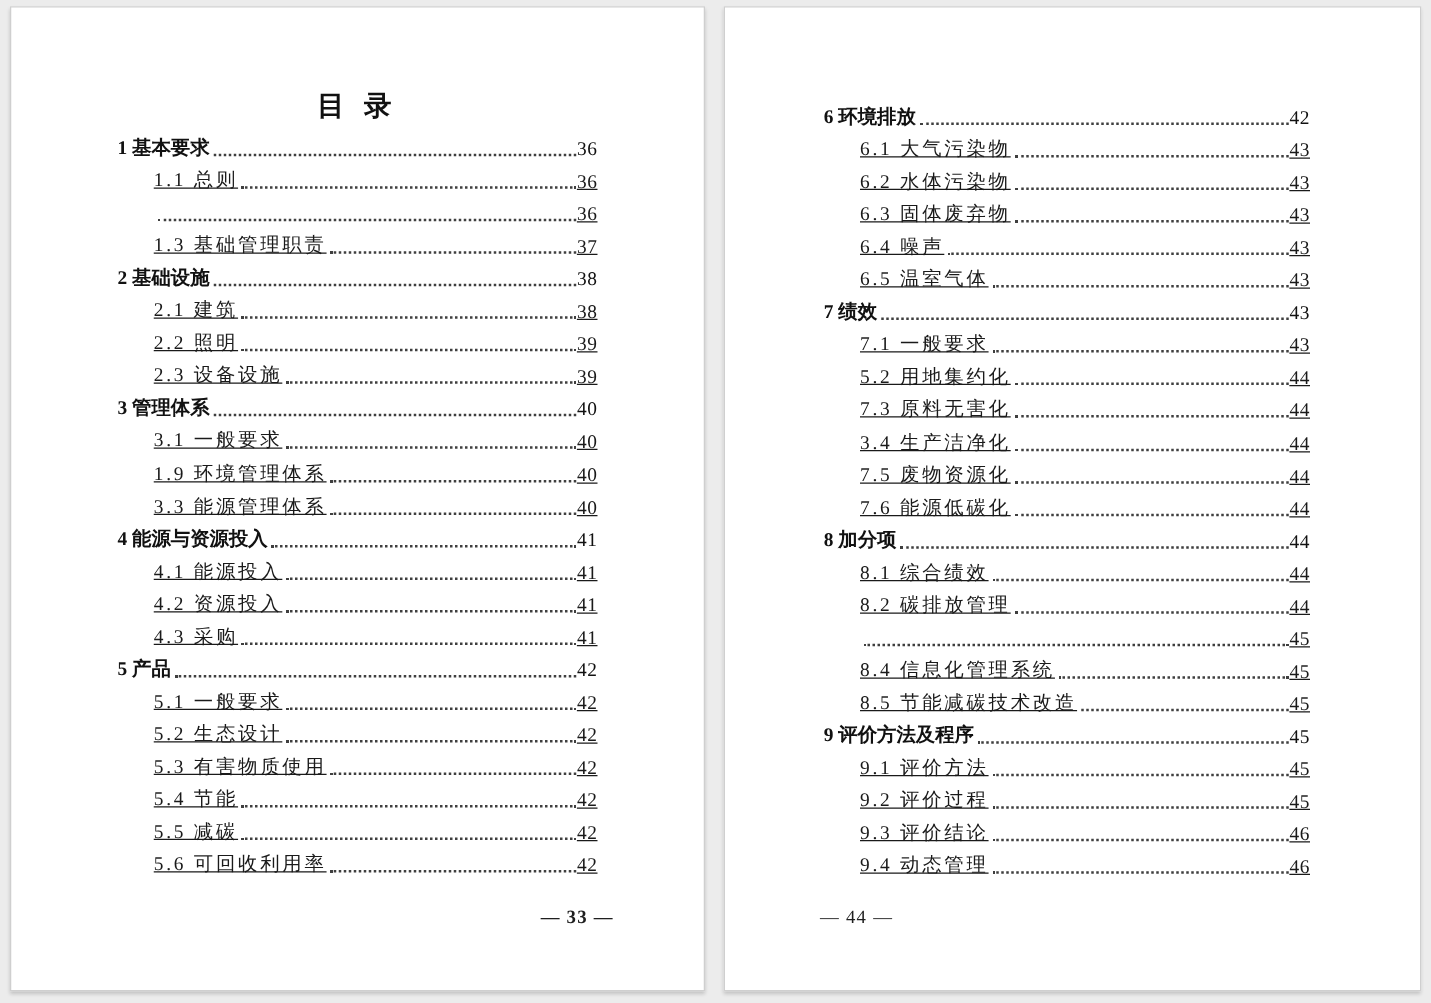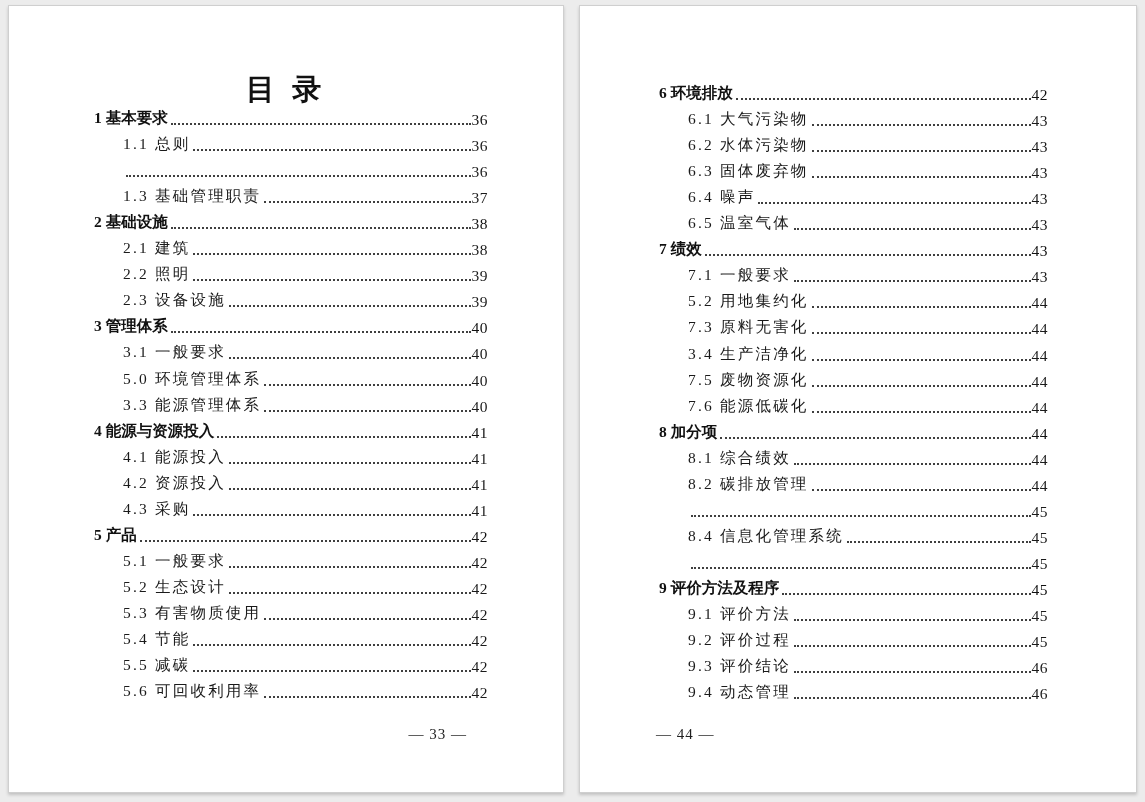--- a/index.html
+++ b/index.html
@@ -19,39 +19,39 @@
     box-shadow: 0 2px 3px rgba(0,0,0,0.18);
     box-sizing: border-box;
   }
   #page-left  { left: 8px;   width: 556px; }
   #page-right { left: 579px; width: 558px; padding-left: 16px; }
 
   .toc-title {
     position: absolute;
     top: 64px; left: 0; right: 0;
     text-align: center;
-    font-size: 29px;
+    font-size: 22px;
     font-weight: bold;
     letter-spacing: 5px;
     color: #111;
     white-space: pre;
   }
   .toc-list { position: absolute; }
-  #page-left  .toc-list { top: 98px; left: 85px; right: 75px; }
+  #page-left  .toc-list { top: 98px; left: 85px; right: 85px; }
   #page-right .toc-list { top: 73px; left: 79px; right: 88px; }
 
   .toc-row {
     display: flex;
     align-items: flex-end;
     height: 26.05px;
     font-size: 15.5px;
     color: #1a1a1a;
   }
   .toc-row.level-1 { font-weight: bold; color: #111; }
-  .toc-row.level-2 { padding-left: 29px; }
+  .toc-row.level-2 { padding-left: 29px; text-decoration: underline; }
   .toc-row.level-2 .toc-label { letter-spacing: 2.2px; }
 
   .toc-label { white-space: nowrap; padding-bottom: 1px; }
   .toc-dots {
     flex: 1;
     min-width: 8px;
     border-bottom: 2px dotted #3f3f3f;
     margin: 0 1px 5px 3px;
   }
   .toc-page {
@@ -62,21 +62,21 @@
   }
 
   .page-footer {
     position: absolute;
     top: 720px;
     font-size: 15px;
     color: #1f1f1f;
     white-space: pre;
     letter-spacing: 1px;
   }
-  #page-left  .page-footer { right: 96px; }
+  #page-left  .page-footer { right: 72px; font-weight: bold; }
   #page-right .page-footer { left: 76px; }
 </style>
 </head>
 <body>
 
 <div class="page" id="page-left">
   <div class="toc-title">目 录</div>
   <div class="toc-list">
       <div class="toc-row level-1">
     <span class="toc-label">1 基本要求</span>
@@ -121,21 +121,21 @@
     <span class="toc-label">3 管理体系</span>
     <span class="toc-dots"></span>
     <span class="toc-page">40</span>
   </div>
       <div class="toc-row level-2">
     <span class="toc-label">3.1 一般要求</span>
     <span class="toc-dots"></span>
     <span class="toc-page">40</span>
   </div>
       <div class="toc-row level-2">
-    <span class="toc-label">5.0 环境管理体系</span>
+    <span class="toc-label">1.9 环境管理体系</span>
     <span class="toc-dots"></span>
     <span class="toc-page">40</span>
   </div>
       <div class="toc-row level-2">
     <span class="toc-label">3.3 能源管理体系</span>
     <span class="toc-dots"></span>
     <span class="toc-page">40</span>
   </div>
       <div class="toc-row level-1">
     <span class="toc-label">4 能源与资源投入</span>
@@ -281,20 +281,21 @@
       <div class="toc-row level-2">
     <span class="toc-dots"></span>
     <span class="toc-page">45</span>
   </div>
       <div class="toc-row level-2">
     <span class="toc-label">8.4 信息化管理系统</span>
     <span class="toc-dots"></span>
     <span class="toc-page">45</span>
   </div>
       <div class="toc-row level-2">
+    <span class="toc-label">8.5 节能减碳技术改造</span>
     <span class="toc-dots"></span>
     <span class="toc-page">45</span>
   </div>
       <div class="toc-row level-1">
     <span class="toc-label">9 评价方法及程序</span>
     <span class="toc-dots"></span>
     <span class="toc-page">45</span>
   </div>
       <div class="toc-row level-2">
     <span class="toc-label">9.1 评价方法</span>

